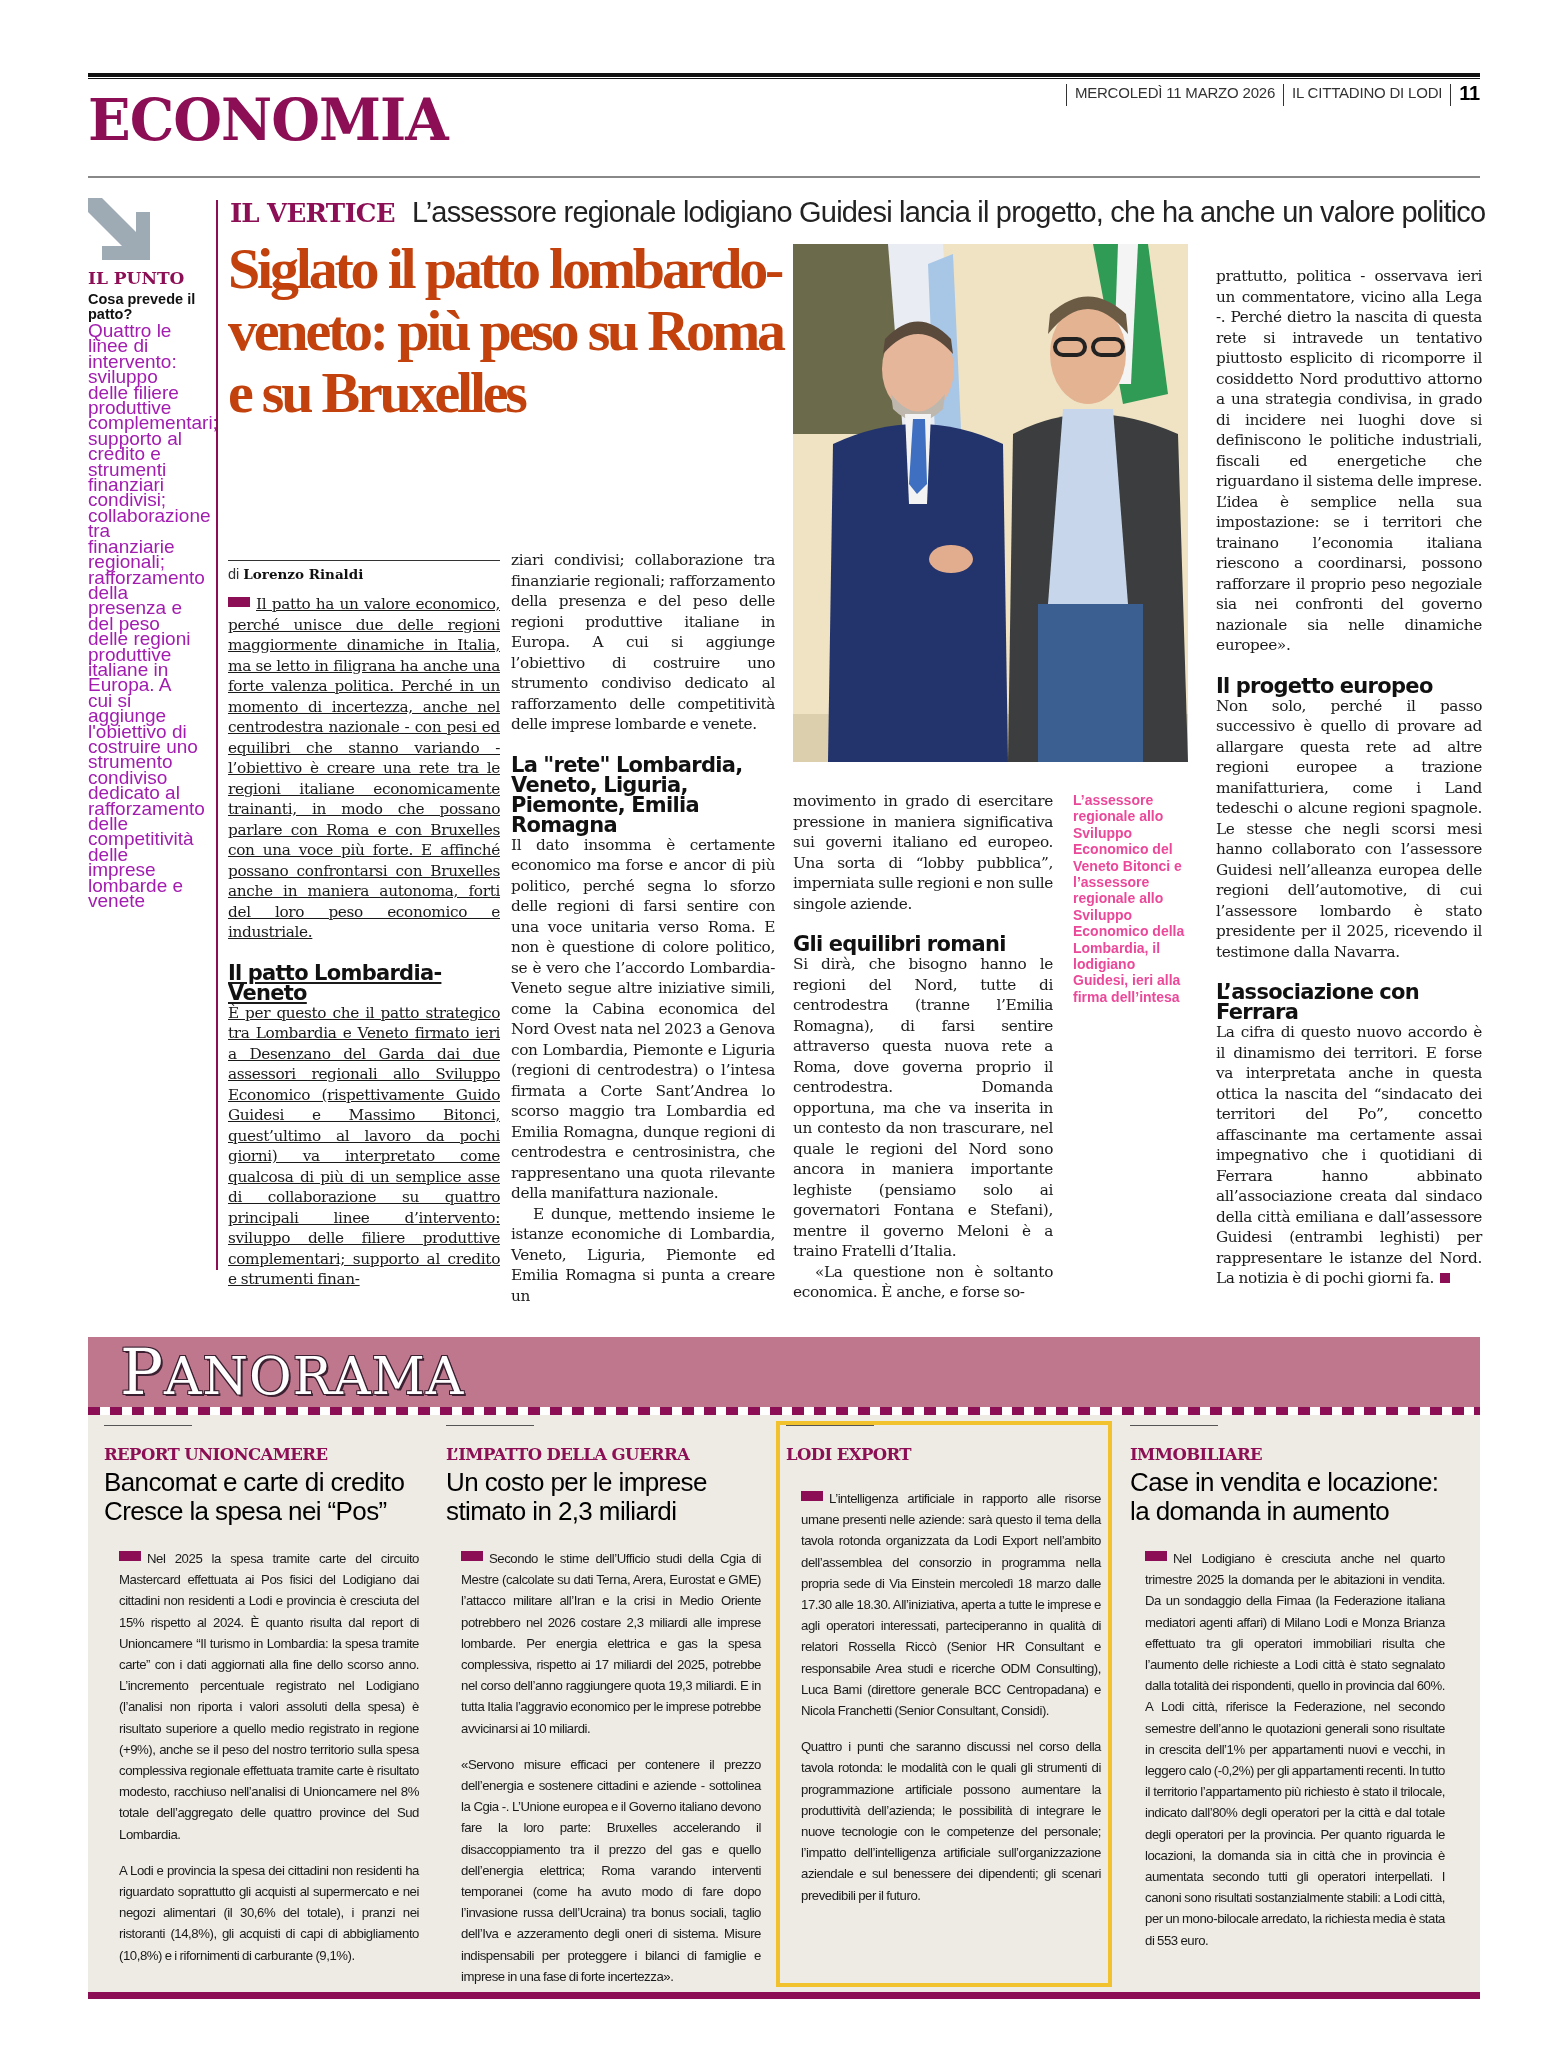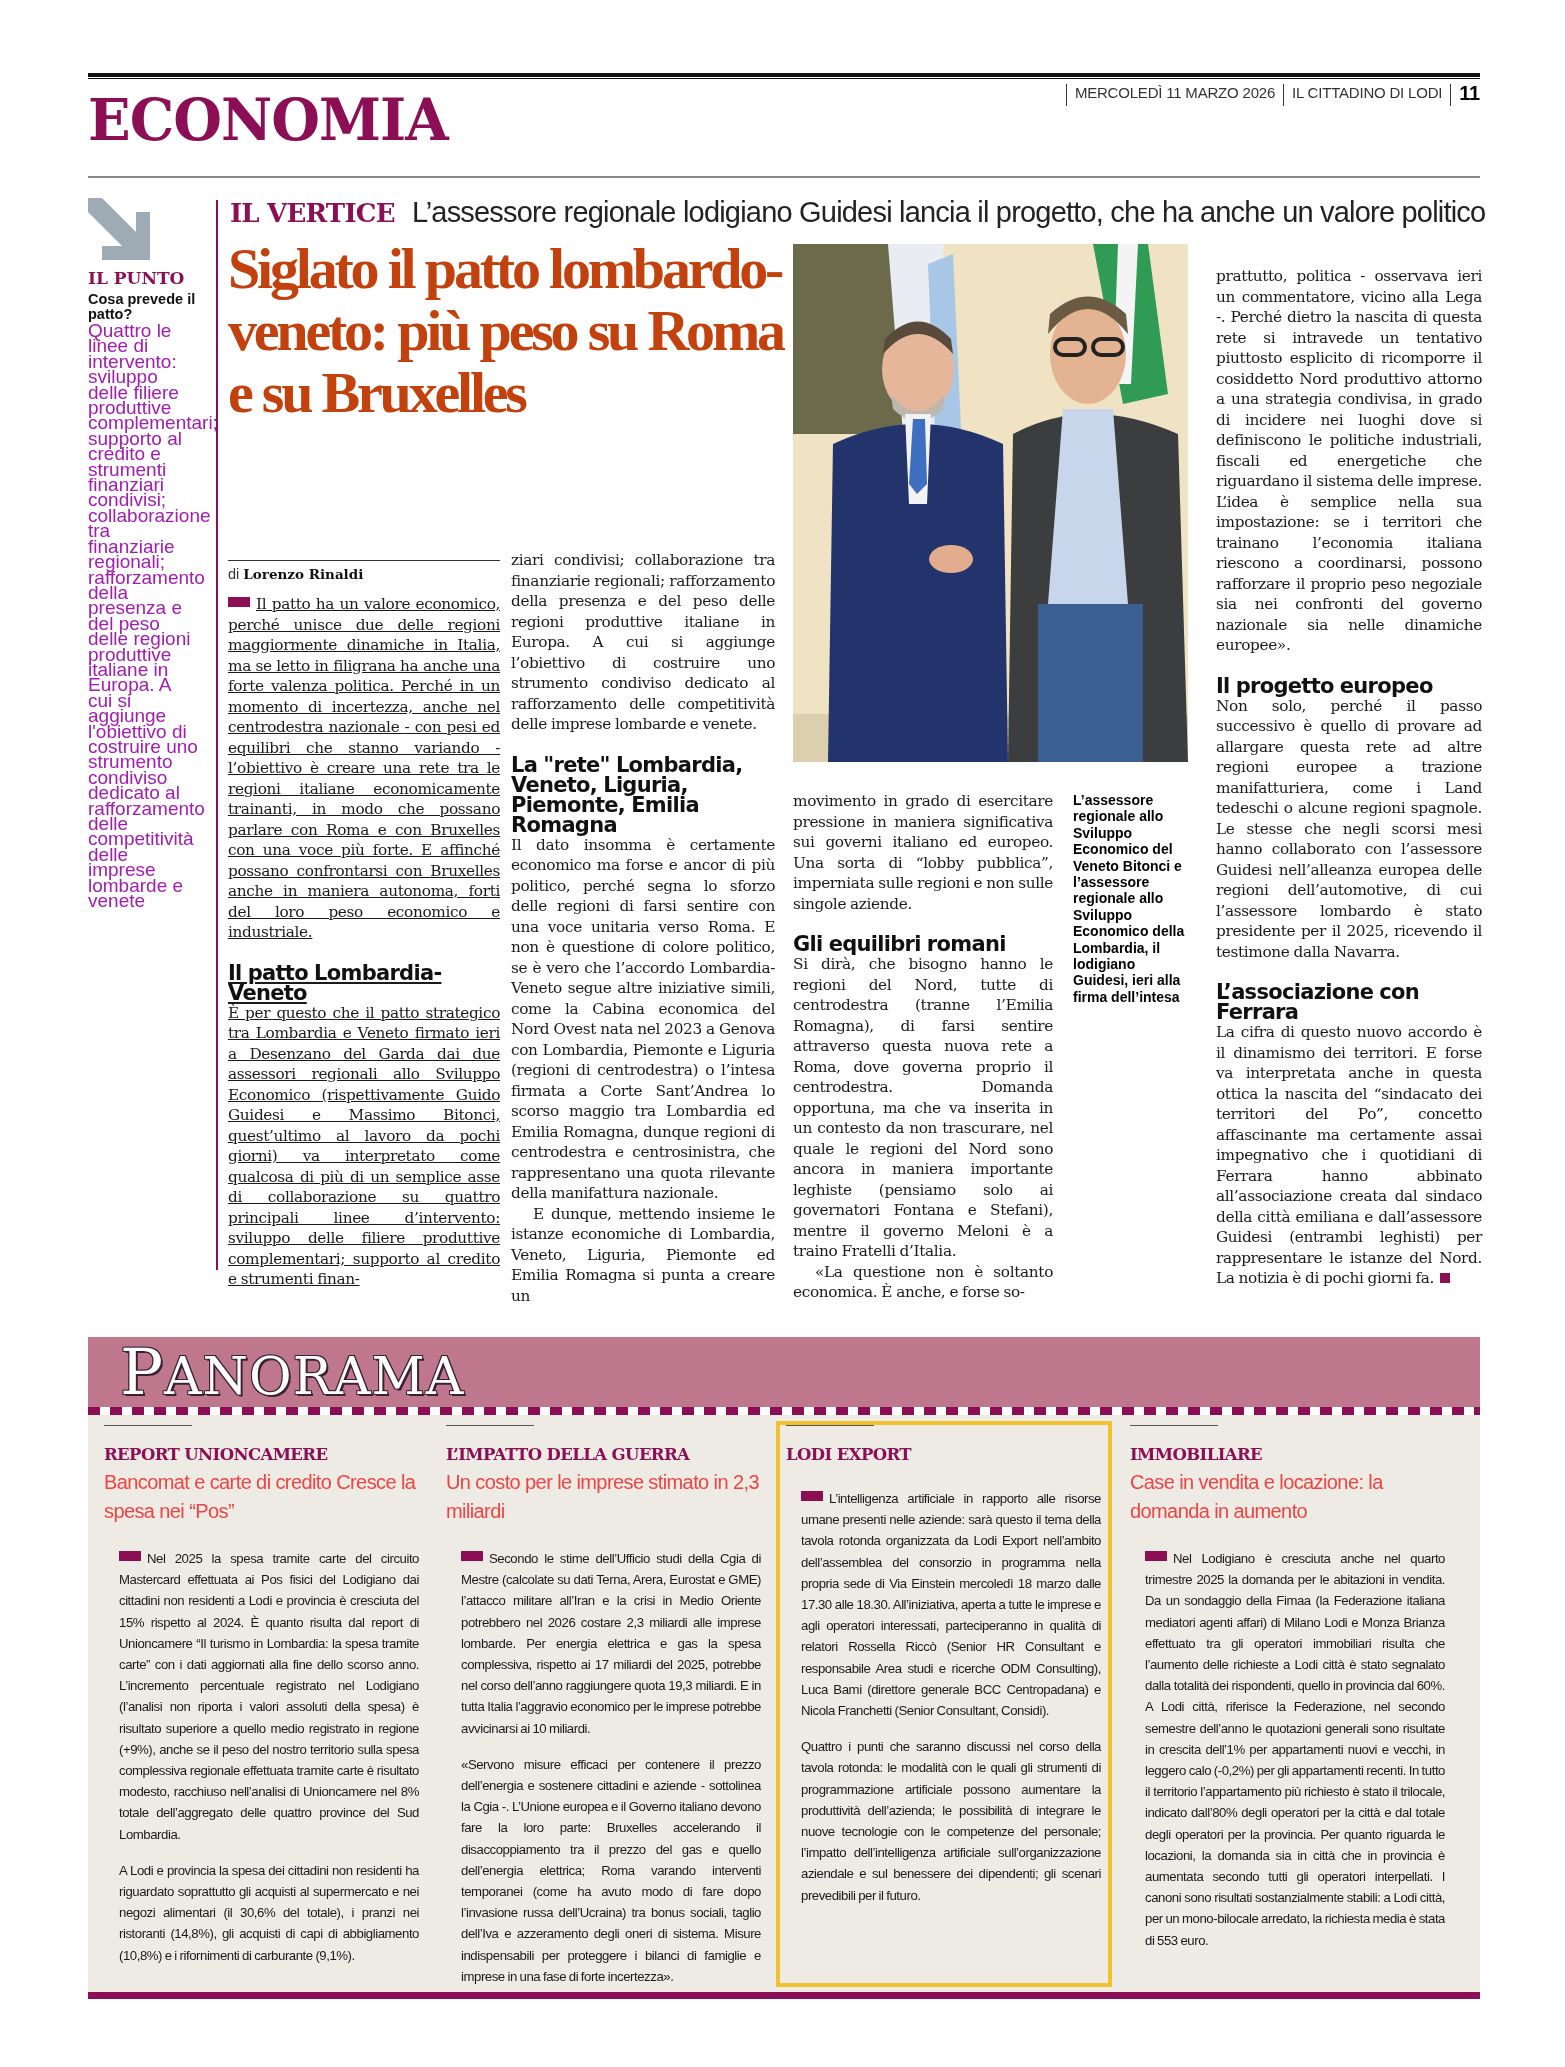--- a/index.html
+++ b/index.html
@@ -42,35 +42,35 @@
   .col p { margin: 0; }
   .col p.ind { text-indent: 22px; }
   .col h4 { font-family: "DejaVu Sans", sans-serif; font-weight: bold; font-size: 21px; line-height: 20px; letter-spacing: -0.7px; color: #111; text-align: left; margin: 0; }
   .col .gap { height: 20px; }
   .lead-mark { display: inline-block; width: 22px; height: 10px; background: #8c0f55; margin-right: 6px; vertical-align: 2px; }
   .end-mark { display: inline-block; width: 10px; height: 10px; background: #8c0f55; margin-left: 6px; vertical-align: 0px; }
 
   .col1 { left: 228px; top: 594px; width: 272px; text-decoration: underline; }
   .col2 { left: 511px; top: 550px; width: 264px; }
   .col3 { left: 793px; top: 791px; width: 260px; }
-  .caption { left: 1073px; top: 792px; width: 120px; font-family: "Liberation Sans", sans-serif; font-weight: bold; font-size: 14px; line-height: 16.4px; color: #000000; }
+  .caption { left: 1073px; top: 792px; width: 120px; font-family: "Liberation Sans", sans-serif; font-weight: bold; font-size: 14px; line-height: 16.4px; color: #ec4899; }
   .col4 { left: 1216px; top: 266px; width: 266px; }
 
   
   .pano-band { left: 88px; top: 1337px; width: 1392px; height: 70px; background: #be778c; }
   .pano-title { left: 120px; top: 1335px; font-family: "DejaVu Serif", serif; font-size: 52px; color: #fff; letter-spacing: 1px; text-shadow: 2px 2px 0 #3a2030, -1px -1px 0 #3a2030, 1px -1px 0 #3a2030, -1px 1px 0 #3a2030; }
   .pano-title .big { font-size: 64px; }
   .pano-dots { left: 88px; top: 1407px; width: 1392px; height: 8px; background: repeating-linear-gradient(90deg, #8c0f55 0 12px, transparent 12px 22px); }
   .pano-body { left: 88px; top: 1415px; width: 1392px; height: 577px; background: #eeebe4; }
   .pano-bottom { left: 88px; top: 1992px; width: 1392px; height: 7px; background: #8c0f55; }
 
   .pcol { width: 330px; }
   .pcol .p-rule { width: 88px; height: 1px; background: #555; margin-bottom: 18px; }
   .pcol .p-kicker { font-family: "DejaVu Serif", serif; font-weight: 900; font-size: 16.5px; color: #8c0f55; letter-spacing: -0.6px; line-height: 22px; }
-  .pcol .p-title { font-family: "Liberation Sans", sans-serif; font-size: 20px; line-height: 29px; color: #ef4444; letter-spacing: -0.6px; margin-top: 2px; }
+  .pcol .p-title { font-family: "Liberation Sans", sans-serif; font-size: 26px; line-height: 29px; color: #000000; letter-spacing: -0.6px; margin-top: 2px; }
   .pcol .p-body { margin-top: 22px; font-family: "Liberation Sans", sans-serif; font-size: 13.2px; line-height: 21.2px; color: #1a1a1a; text-align: justify; letter-spacing: -0.45px; word-spacing: -0.5px; }
   .pcol .p-body p { margin: 15px; }
 
   .pc1 { left: 104px; top: 1425px; }
   .pc2 { left: 446px; top: 1425px; }
   .pc3 { left: 786px; top: 1425px; }
   .pc4 { left: 1130px; top: 1425px; }
 
   .highlight-box { left: 776px; top: 1421px; width: 336px; height: 566px; border: 4px solid #f2c12e; }
 </style>

